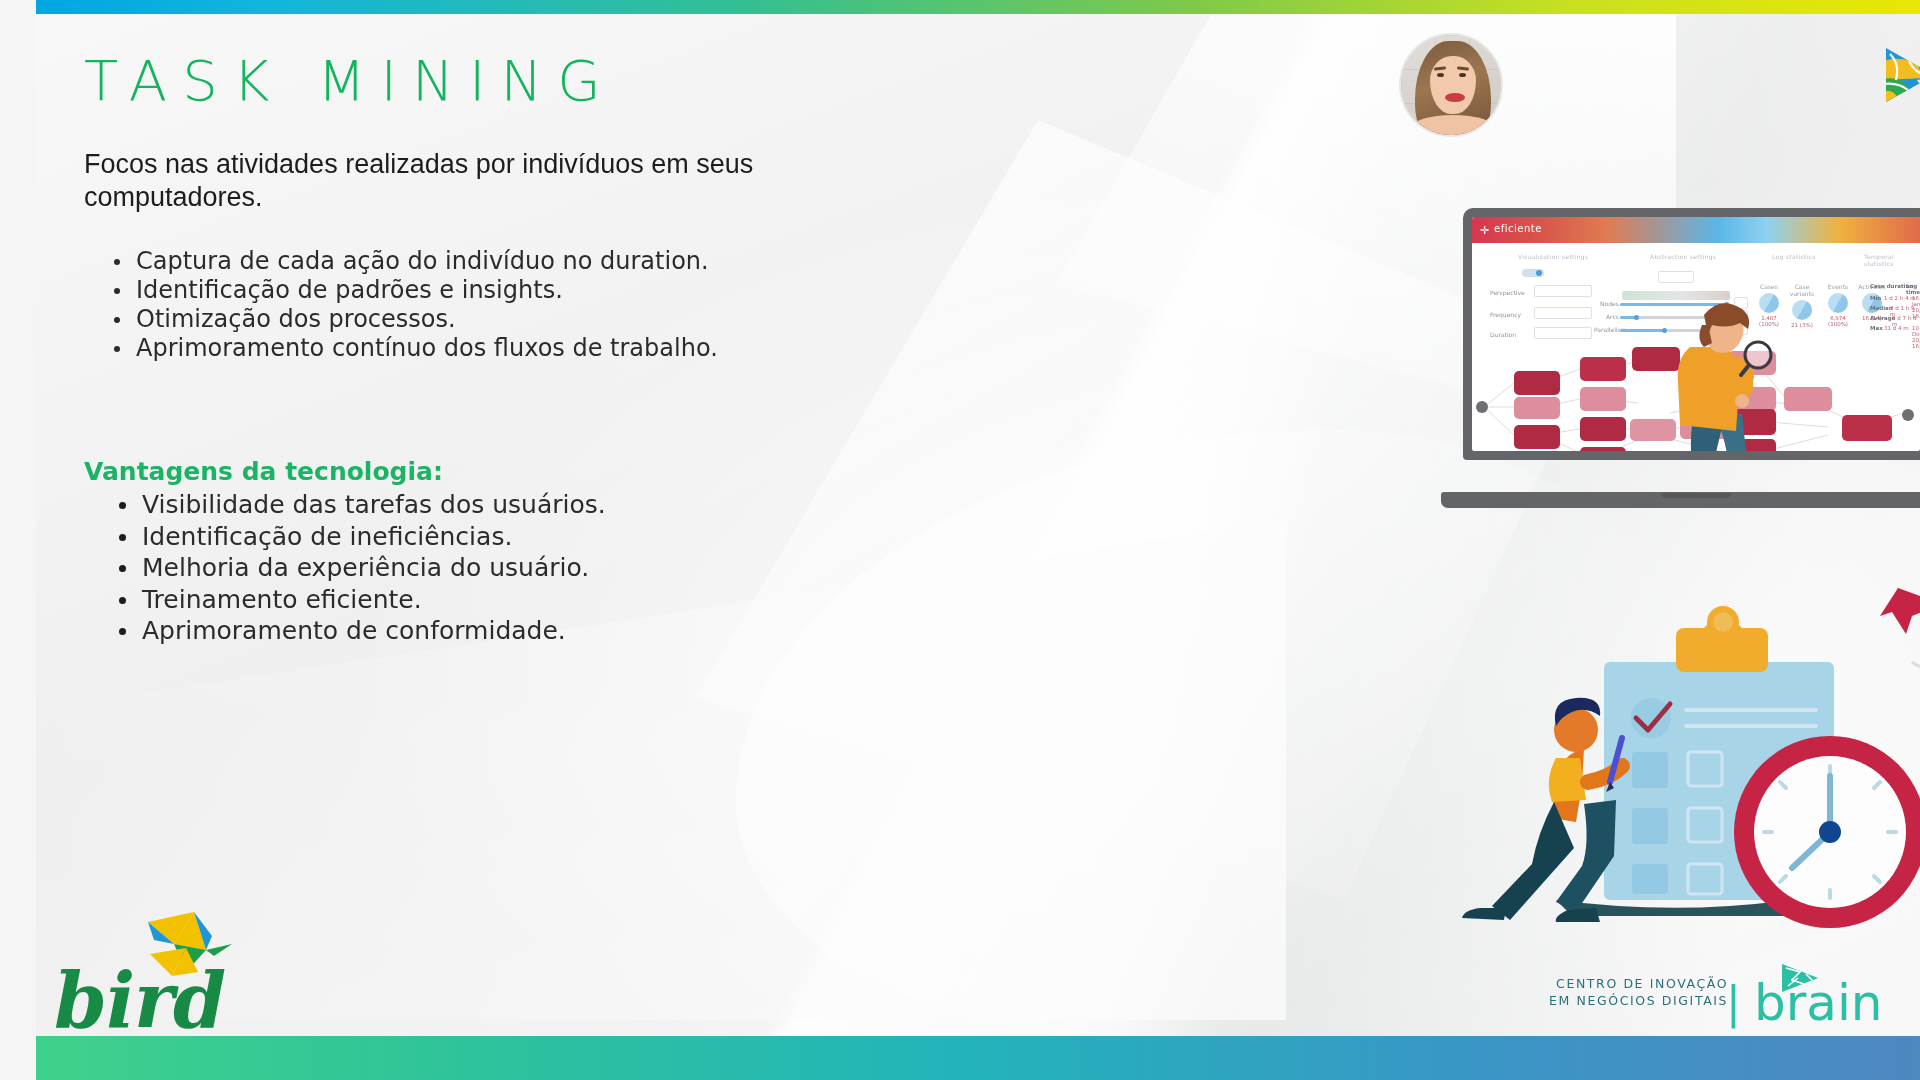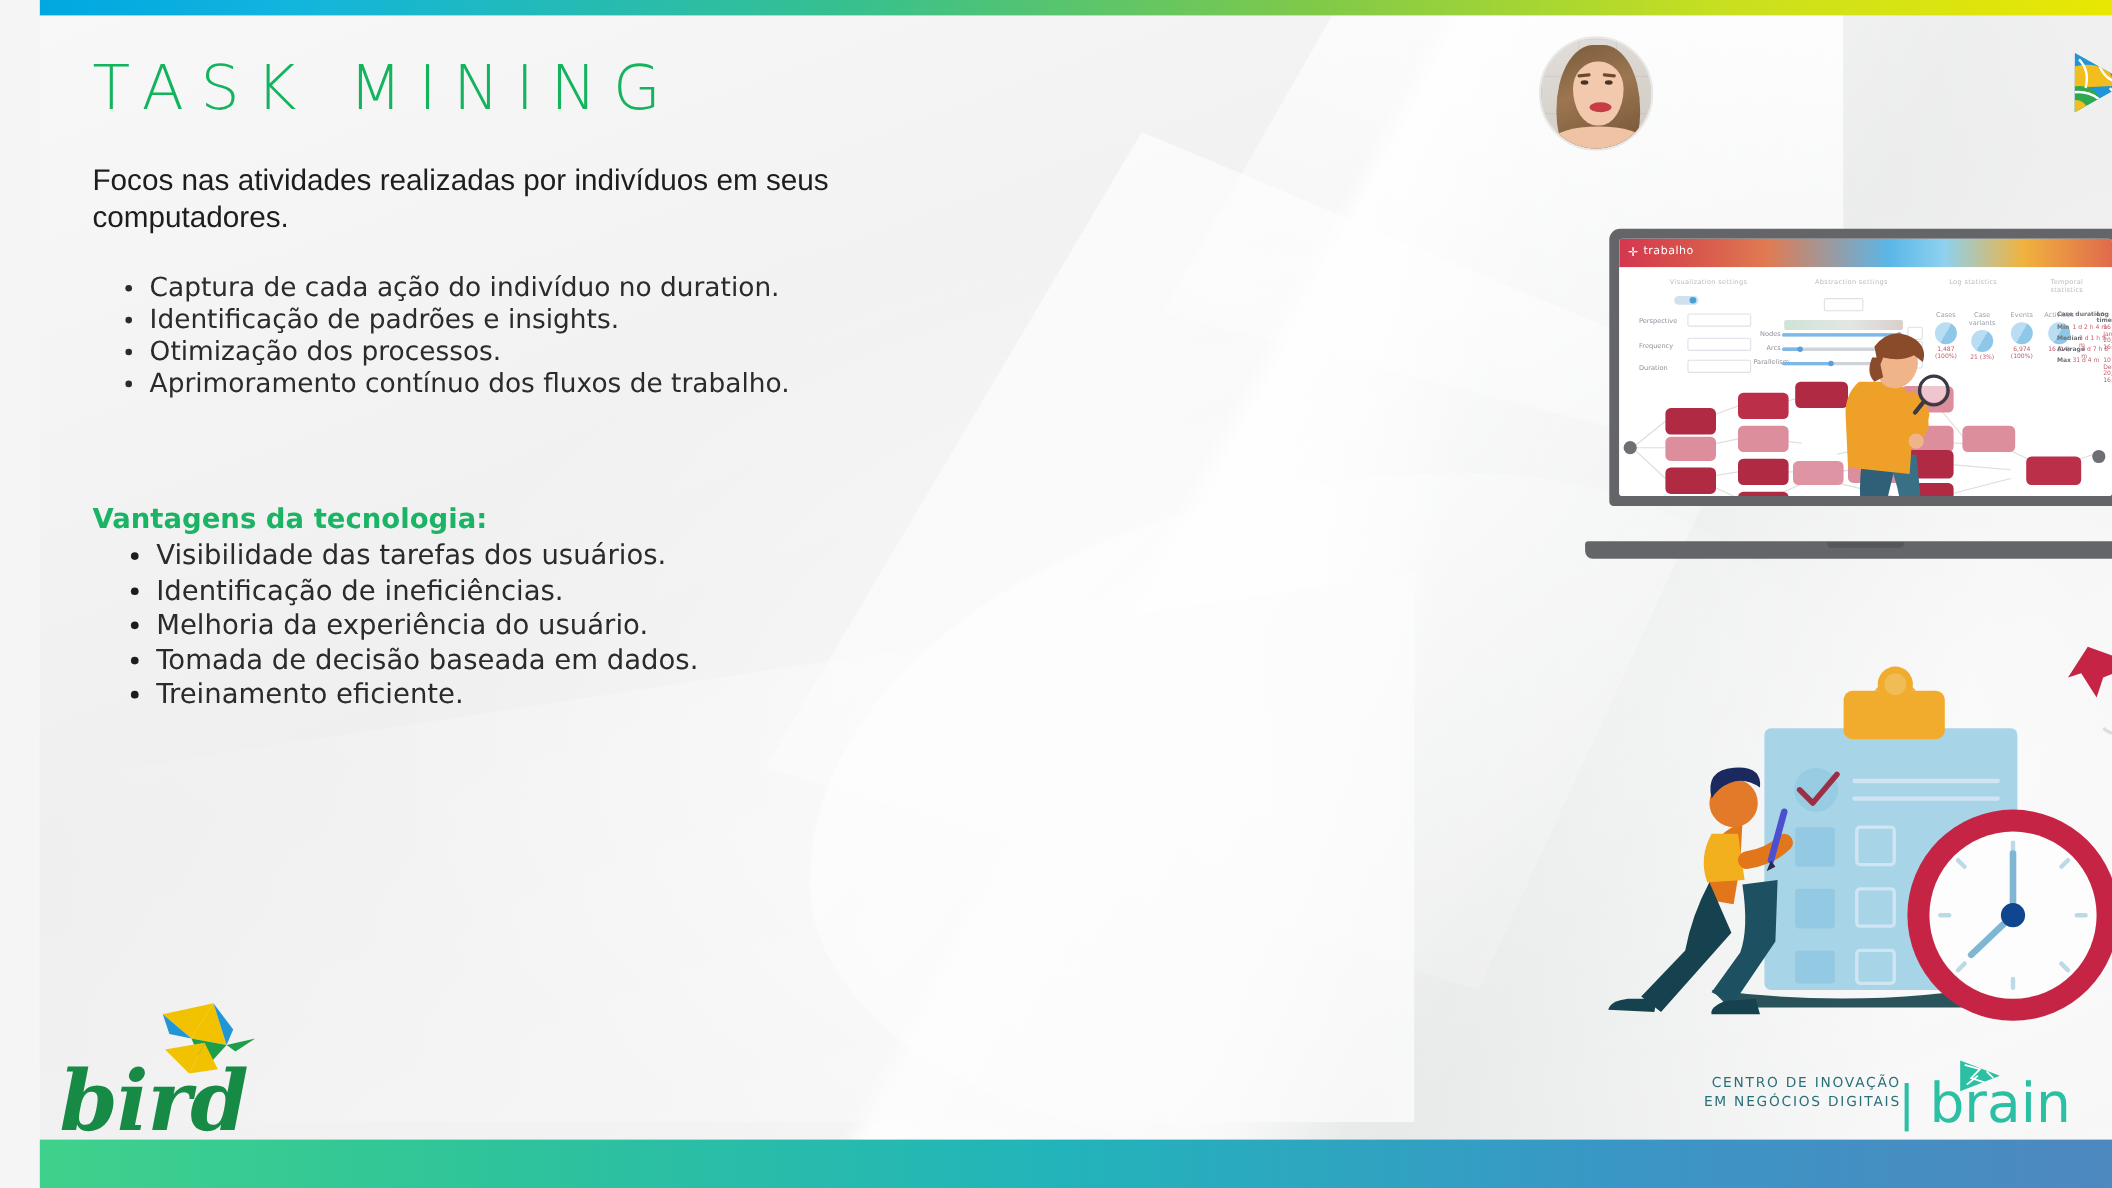--- a/index.html
+++ b/index.html
@@ -224,22 +224,22 @@
     <li>Otimização dos processos.</li>
     <li>Aprimoramento contínuo dos fluxos de trabalho.</li>
   </ul>
 
   <div class="vantagens">Vantagens da tecnologia:</div>
 
   <ul class="list2">
     <li>Visibilidade das tarefas dos usuários.</li>
     <li>Identificação de ineficiências.</li>
     <li>Melhoria da experiência do usuário.</li>
-    <li>Tomada de decisão baseada em dados.</li>
     <li>Treinamento eficiente.</li>
+    <li>Aprimoramento de conformidade.</li>
   </ul>
 
   <div class="avatar">
     <div class="tile-bg"></div>
     <div class="hair"></div>
     <div class="face"></div>
     <div class="browL"></div>
     <div class="browR"></div>
     <div class="eyeL"></div>
     <div class="eyeR"></div>
@@ -271,21 +271,21 @@
       </g>
     </svg>
   </div>
 
   <div class="laptop">
     <div class="lid">
       <div class="screen">
 
         <div class="appbar">
           <span class="applus">✛</span>
-          <span class="appname">trabalho</span>
+          <span class="appname">eficiente</span>
         </div>
 
         <div class="panel">
           <div class="sechdr" style="left:46px; top:10px;">Visualization settings</div>
           <div class="sechdr" style="left:178px; top:10px;">Abstraction settings</div>
           <div class="sechdr" style="left:300px; top:10px;">Log statistics</div>
           <div class="sechdr" style="left:392px; top:10px;">Temporal statistics</div>
 
           <div style="position:absolute;left:50px;top:26px;width:22px;height:8px;border-radius:5px;background:#cfe0ee;"></div>
           <div style="position:absolute;left:64px;top:27px;width:6px;height:6px;border-radius:50%;background:#4a9fd8;"></div>

